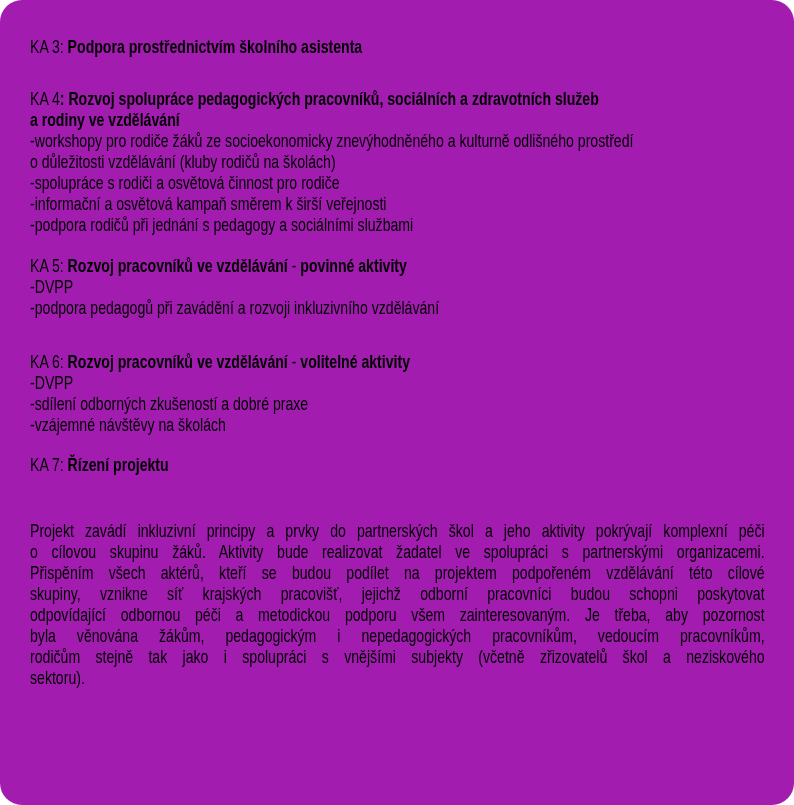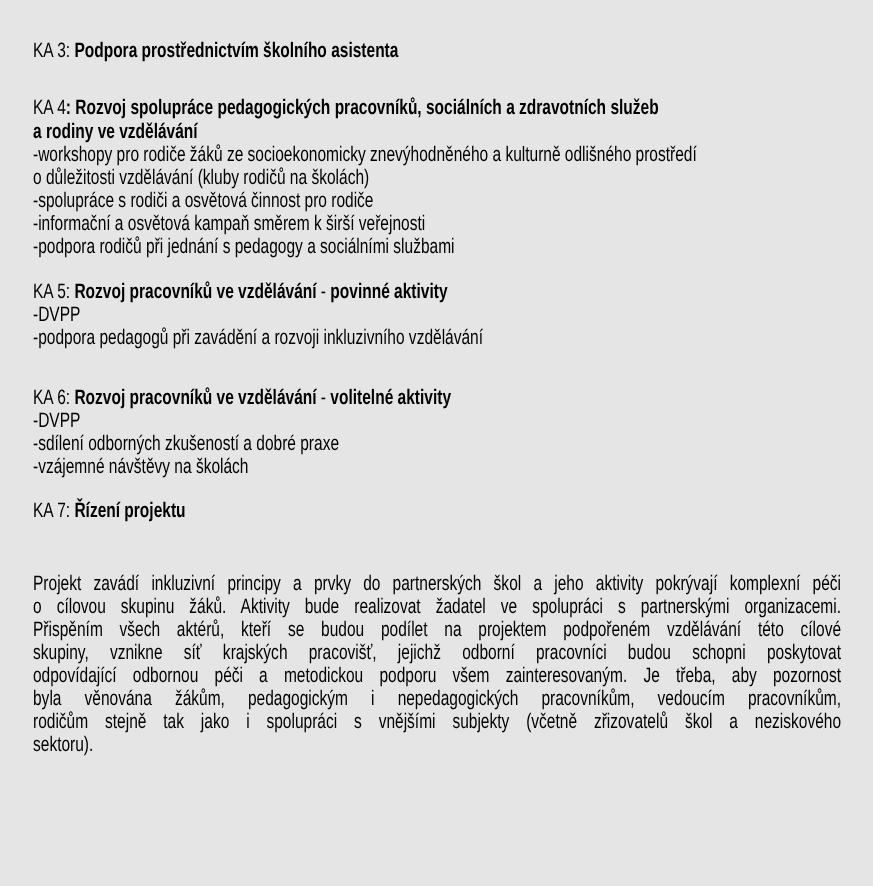--- a/index.html
+++ b/index.html
@@ -6,21 +6,22 @@
   body {
     width: 794px; height: 805px;
     background: #ffffff;
     overflow: hidden;
     font-family: "Liberation Sans", "DejaVu Sans", sans-serif;
     color: #000000;
   }
   .page {
     position: relative;
     width: 794px; height: 805px;
-    background: #e5e5e5;
+    background: #a21caf;
+    border-radius: 22px;
   }
   
   .doc {
     position: absolute;
     left: 30px; top: 0;
     width: 990px;
     transform: scaleX(0.742);
     transform-origin: 0 0;
     font-size: 19px;
     line-height: 21px;

